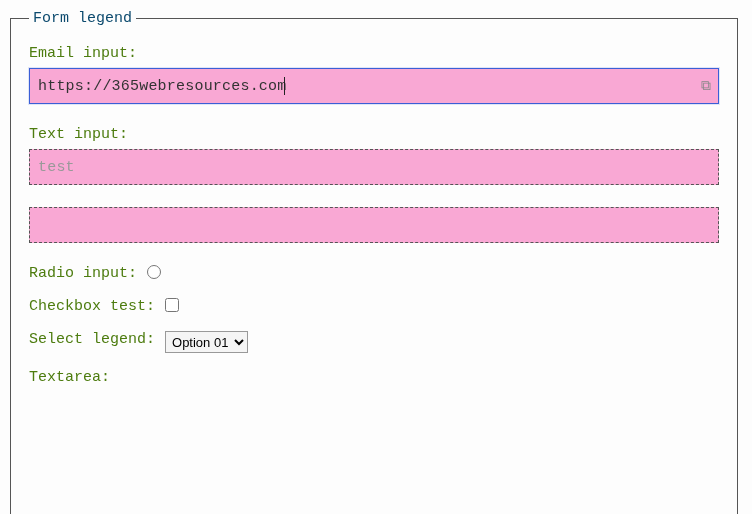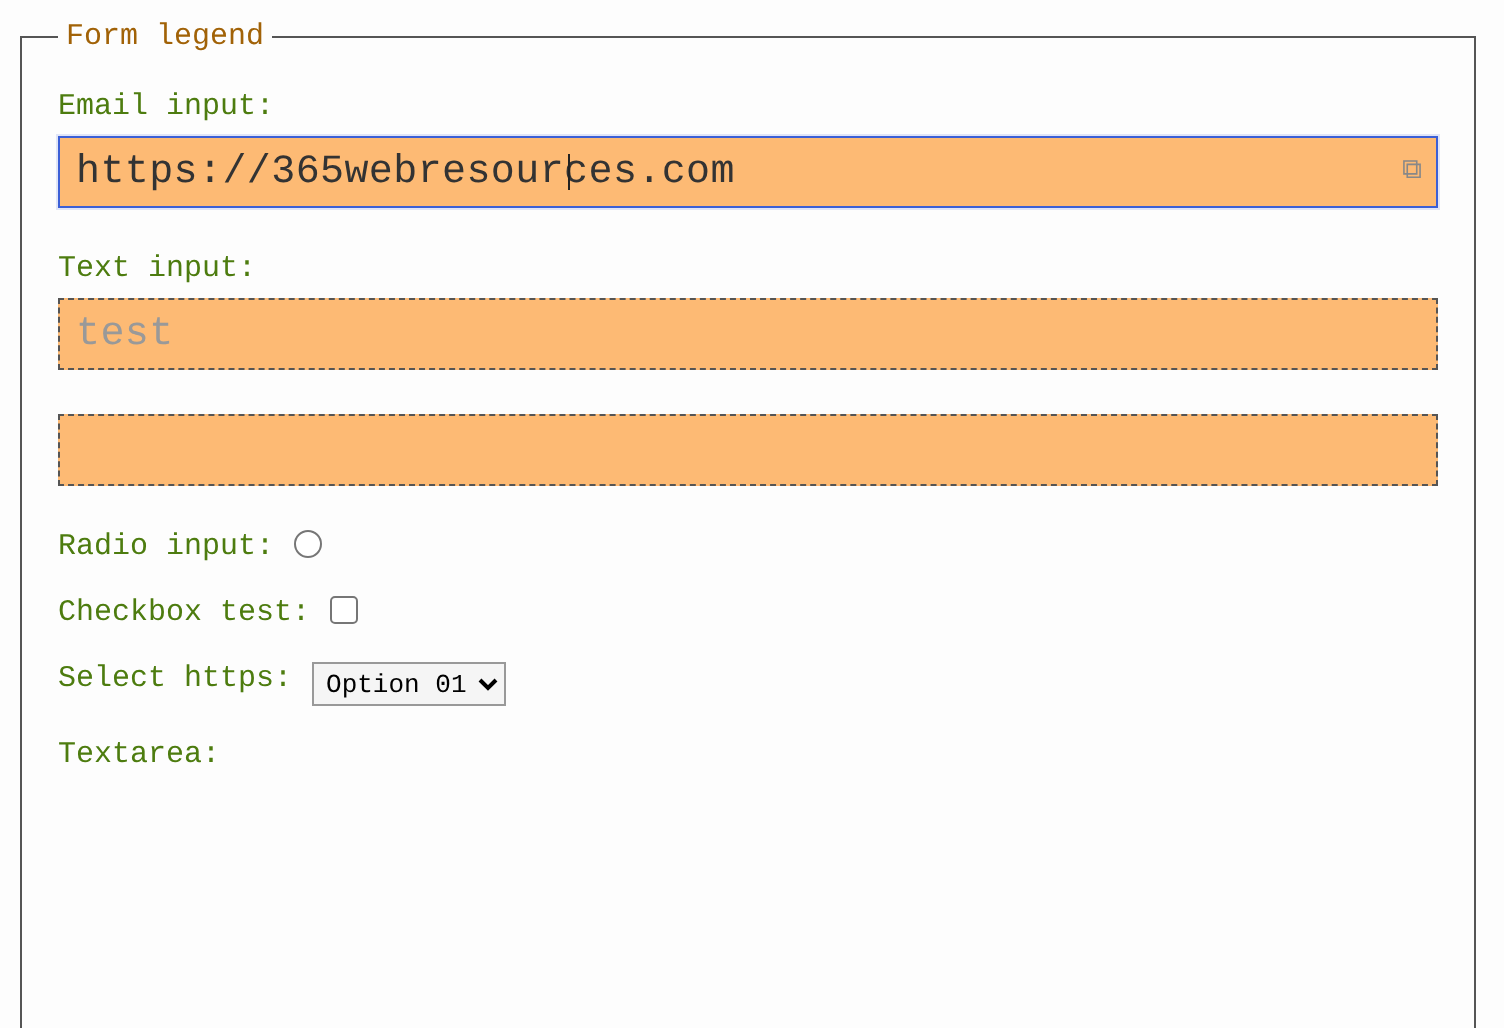--- a/index.html
+++ b/index.html
@@ -19,38 +19,38 @@
     padding: 10px 14px 0 10px;
   }
   fieldset.form {
     border: 1px solid #555;
     margin: 0;
     padding: 18px 18px 0 18px;
     min-height: 600px; 
   }
   fieldset.form > legend {
     padding: 0 4px;
-    color: #a16207;
+    color: #0c4a6e;
     font-size: 15px;
   }
   .field-block {
     margin-bottom: 22px;
   }
   .field-label {
     display: block;
     margin-bottom: 6px;
     color: #4d7c0f;
   }
   .dashed-input {
     width: 100%;
     height: 36px;
     border: 1px dashed #555;
-    background: #fdba74;
+    background: #f9a8d4;
     font-family: Consolas, "Courier New", monospace;
-    font-size: 20px;
+    font-size: 15px;
     padding: 0 34px 0 8px;
     outline: none;
     color: #333;
     letter-spacing: 0.2px;
   }
   .dashed-input::placeholder {
     color: #999;
   }
   .input-wrap {
     position: relative;
@@ -87,21 +87,21 @@
   .inline-row .field-label {
     margin-bottom: 0;
     display: inline;
   }
   input[type=radio], input[type=checkbox] {
     margin: 0;
     width: 14px;
     height: 14px;
   }
   select.simple {
-    font-family: Liberation Mono, monospace;
+    font-family: Liberation Sans, sans-serif;
     font-size: 13px;
     border: 1px solid #999;
     height: 22px;
     padding: 0 2px;
     background: #f5f5f5;
   }
 </style>
 </head>
 <body>
 
@@ -136,21 +136,21 @@
       <span class="field-label">Radio input:</span>
       <input type="radio" style="">
     </div>
 
     <div class="inline-row">
       <span class="field-label">Checkbox test:</span>
       <input type="checkbox" style="">
     </div>
 
     <div class="inline-row">
-      <span class="field-label">Select https:</span>
+      <span class="field-label">Select legend:</span>
       <select class="simple">
         <option>Option 01</option>
       </select>
     </div>
 
     <div class="field-block" style="margin-top:14px;">
       <label class="field-label">Textarea:</label>
     </div>
 
   </fieldset>

